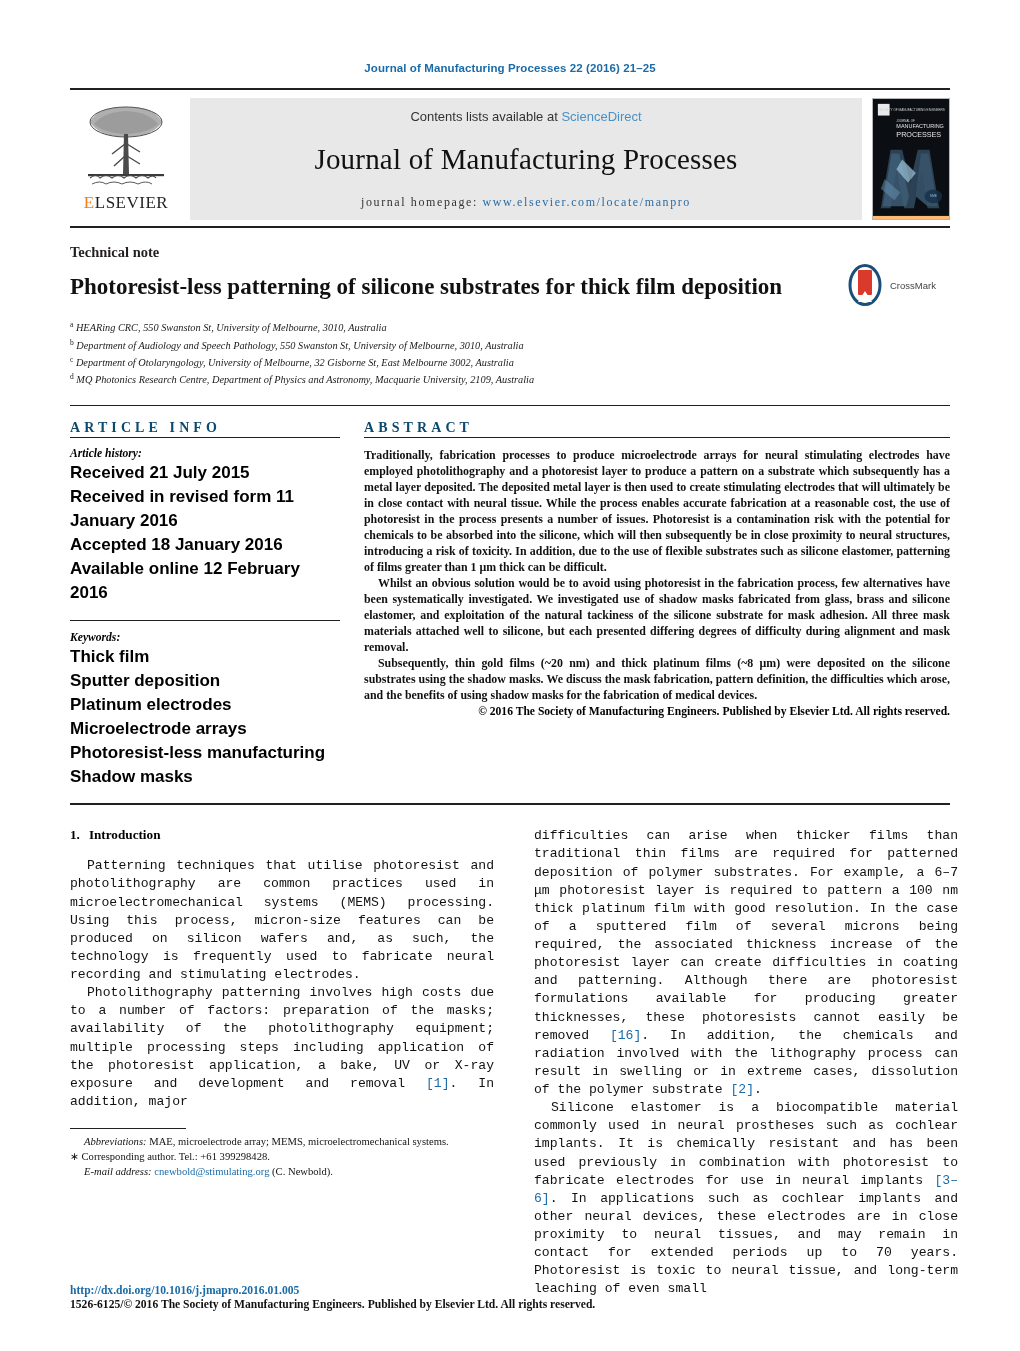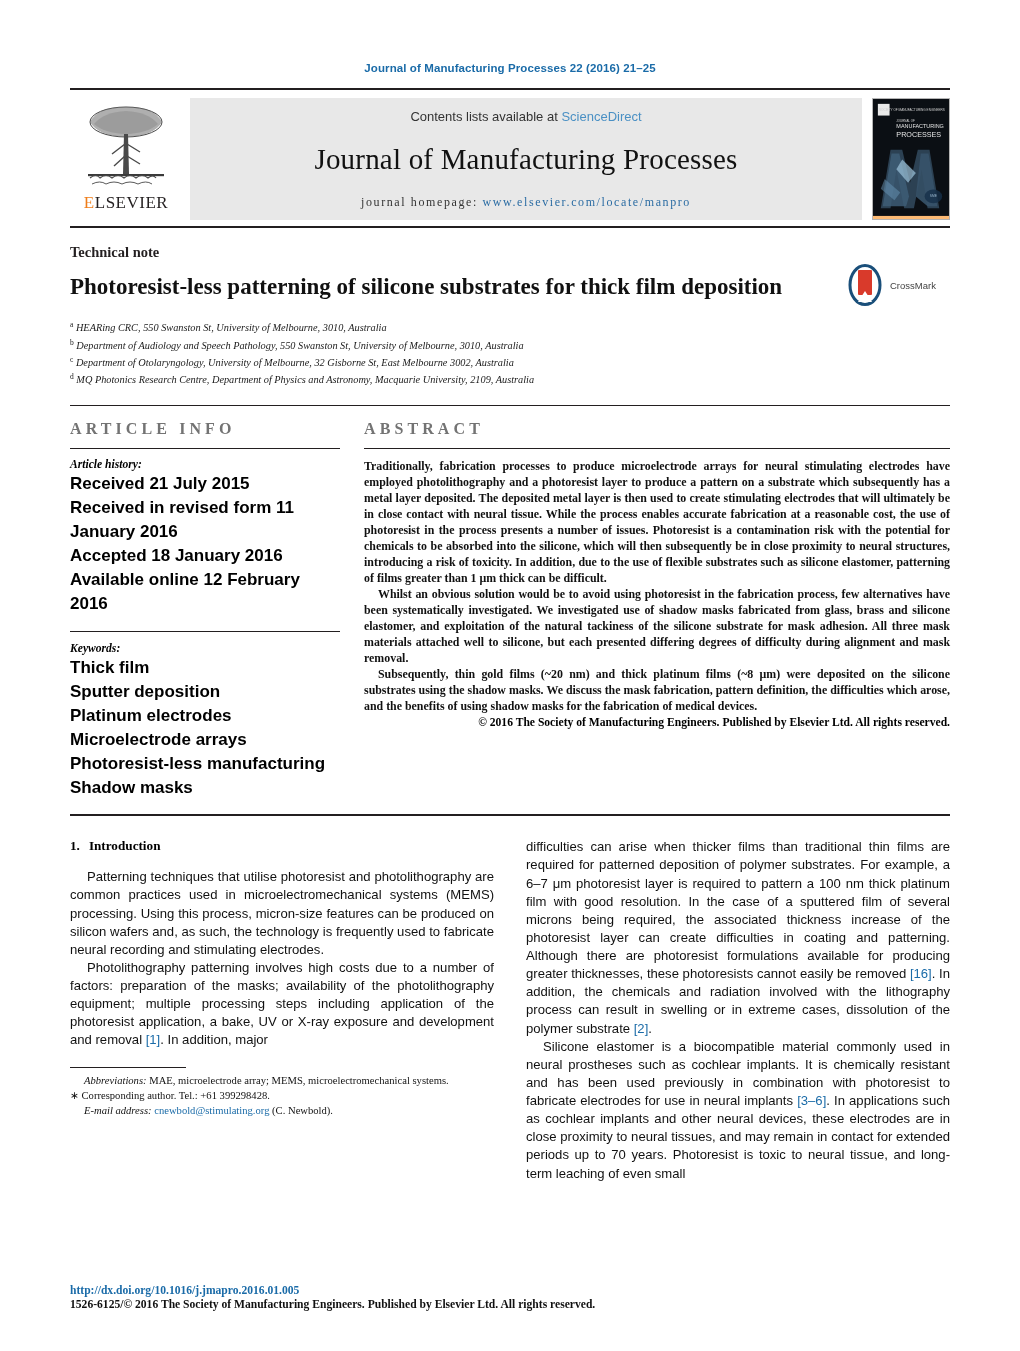--- a/index.html
+++ b/index.html
@@ -152,24 +152,24 @@
   .affil sup { font-style: normal; font-size: 7.5px; }
 
   
   .info-rule-top { border-top: 1.1px solid #231f20; margin: 16px 70px 0 70px; }
   .infoblock { margin: 0 70px; display: flex; gap: 24px; padding-top: 14px; }
   .col-info { width: 270px; flex: 0 0 270px; }
   .col-abs { flex: 1 1 auto; }
   .sec-head {
     font-family: "Liberation Serif", serif;
     font-weight: bold;
-    font-size: 16px;
+    font-size: 14px;
     letter-spacing: 4.1px;
-    color: #737373;
-    margin-bottom: 10px;
+    color: #0c4a6e;
+    margin-bottom: 1px;
   }
   .hr-thin { border-top: 1px solid #231f20; margin: 0 0 9px 0; }
   .hist-title {
     font-family: "Liberation Serif", serif;
     font-style: italic;
     font-weight: bold;
     font-size: 11.6px;
     margin-bottom: 1px;
   }
   .hist-line, .kw-line {
@@ -202,33 +202,33 @@
     font-size: 11.6px;
     text-align: right;
     margin-top: 2px;
   }
   .info-rule-bot { border-top: 2.2px solid #231f20; margin: 14px 70px 0 70px; }
 
   
   .body-cols {
     margin: 22px 70px 10px 70px;
     display: flex;
-    gap: 32px;
+    gap: 40px;
     position: relative;
   }
   .bcol { width: 424px; flex: 0 0 424px; position: relative; }
   .sec-title {
     font-family: "Liberation Serif", serif;
     font-weight: bold;
     font-size: 13.2px;
     margin: 0 0 14px 0;
   }
   .sec-title .num { margin-right: 9px; }
   .bpara {
-    font-family: Liberation Sans, sans-serif;
+    font-family: Liberation Mono, monospace;
     font-size: 13.1px;
     line-height: 1.385;
     text-align: justify;
     text-indent: 17px;
     margin: 0;
     color: #111;
   }
   .bpara .ref { color: #1a6ba8; }
 
   

